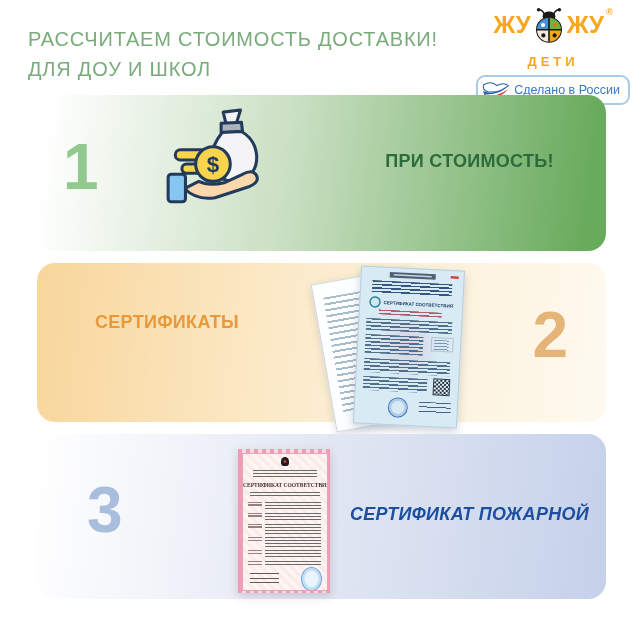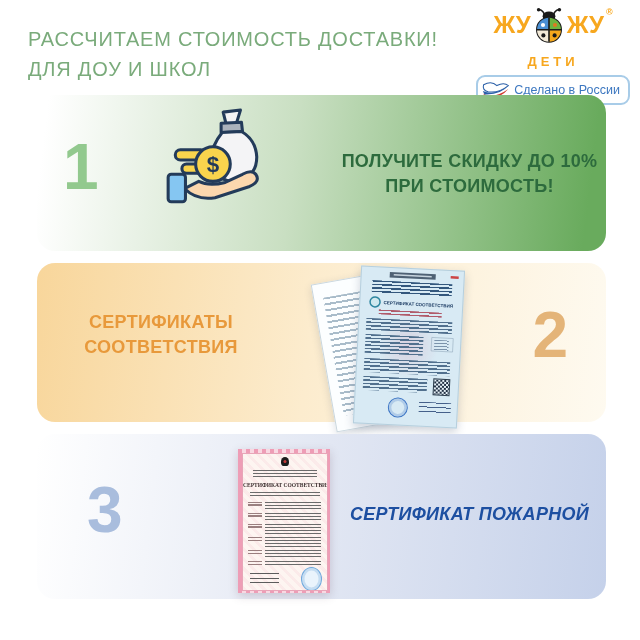--- a/index.html
+++ b/index.html
@@ -28,21 +28,21 @@
   .band3{top:434px;height:165px;
     background:linear-gradient(97deg,#ffffff 0%,var(--band3-mid,#e2e7f3) 50%,var(--band3-end,#c5d1ea) 100%);}
 
   .stepnum{position:absolute;font-weight:700;font-size:64px;line-height:1;}
   .num1{left:26px;top:40px;color:var(--num1,#92c98e);}
   .num2{right:38px;top:40px;color:var(--num2,#e4b478);}
   .num3{left:50px;top:44px;color:var(--num3,#a9bddd);}
 
   .steptext{position:absolute;text-align:center;font-weight:700;font-size:18px;line-height:25px;letter-spacing:.3px;}
   .txt1{left:300px;right:4px;top:54px;color:var(--text1,#2d6b3d);}
-  .txt2{left:12px;width:224px;top:47px;color:var(--text2,#e8993b);}
+  .txt2{left:18px;width:224px;top:47px;color:var(--text2,#e8993b);}
   .txt3{left:300px;right:4px;top:68px;color:var(--text3,#1d4fa1);font-style:italic;}
 
   .money-icon{position:absolute;left:123px;top:12px;}
 
   
   .x2{position:absolute;left:0;top:0;width:200%;height:200%;
       transform:scale(.5);transform-origin:top left;}
   .abs{position:absolute;}
 
   
@@ -157,29 +157,27 @@
         <path d="M61 25 Q46 44 53 60 Q60 76 78 72 Q95 67 95 49 Q94 32 80 24 Z" fill="#f4f4f6"></path>
         <path d="M20 42 h20 a5 5 0 0 1 0 10 h-20 a5 5 0 0 1 0 -10 Z" fill="#f9d44d"></path>
         <path d="M26 56 h12 a4.5 4.5 0 0 1 0 9 h-12 a4.5 4.5 0 0 1 0 -9 Z" fill="#f9d44d"></path>
         <circle cx="52" cy="56" r="17" fill="#f9d44d"></circle>
         <path d="M24 80 Q36 92 54 89 L88 78 Q99 73 94 66 Q90 61 81 66 L64 74 Q48 78 38 73 Z" fill="#fbd7ae"></path>
         <rect x="8" y="66" width="17" height="27" rx="3" fill="#85c6f2"></rect>
       </g>
       <text x="52" y="64" text-anchor="middle" font-size="22" font-weight="bold" fill="#233b5a" font-family="Liberation Sans, sans-serif">$</text>
     </svg>
     <div class="steptext txt1">
-      <div>ПОЛУЧИТЕ СКИДКУ ДО 10%</div>
       <div>ПРИ СТОИМОСТЬ!</div>
     </div>
   </section>
 
   <section class="band band2">
     <div class="steptext txt2">
       <div>СЕРТИФИКАТЫ</div>
-      <div>СООТВЕТСТВИЯ</div>
     </div>
 
     <div class="cert-back">
       <div class="bc-lines"></div>
     </div>
 
     <div class="cert-front">
       <div class="x2">
         <div class="abs fc-wm"></div>
         <div class="abs fc-band"></div>

